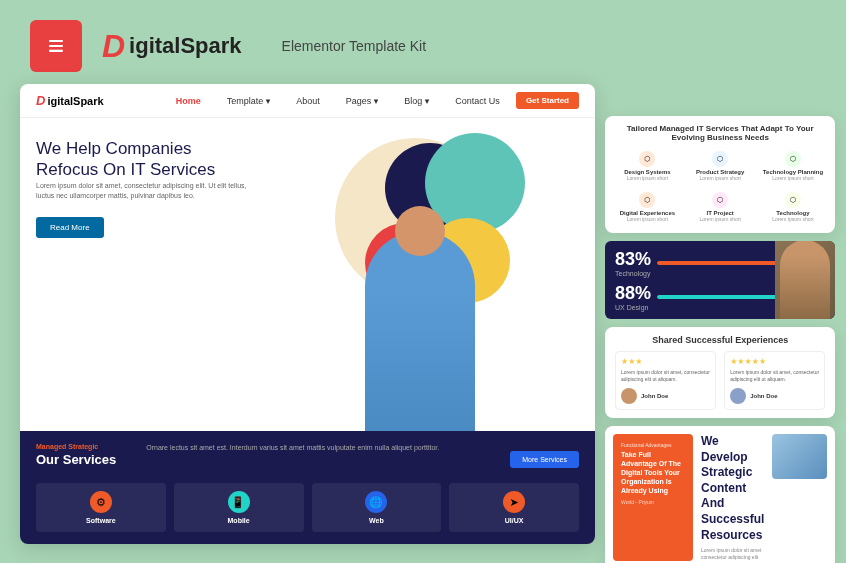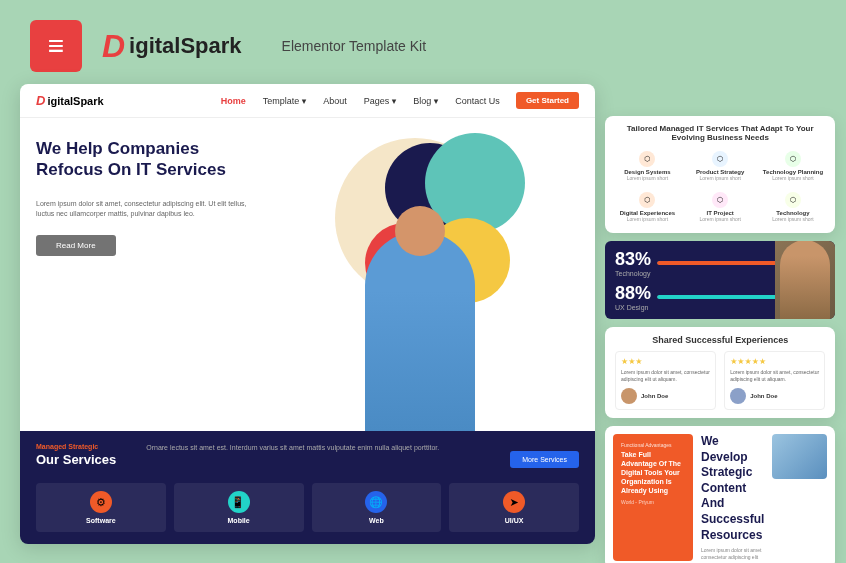--- a/index.html
+++ b/index.html
@@ -116,21 +116,21 @@
 
     .site-logo-d {
       color: #e84040;
       font-size: 13px;
       font-weight: bold;
       font-style: italic;
     }
 
     .nav-links {
       display: flex;
-      gap: 17px;
+      gap: 26px;
       margin-left: auto;
       font-size: 9px;
       color: #333;
     }
 
     .nav-link-home {
       color: #e84040;
       font-weight: bold;
     }
 
@@ -154,37 +154,37 @@
     }
 
     .hero-left {
       width: 220px;
       z-index: 2;
       position: relative;
     }
 
     .hero-title {
       font-size: 17px;
-      font-weight: 700;
+      font-weight: 400;
       color: #1a1a4e;
       line-height: 1.25;
-      margin-bottom: 18px;
+      margin-bottom: 0;
     }
 
     .hero-text {
       font-size: 7px;
       color: #666;
       line-height: 1.5;
       margin-bottom: 14px;
     }
 
     .hero-btn {
-      background: #737373;
+      background: #0369a1;
       color: white;
-      padding: 6px 20px;
+      padding: 6px 14px;
       border-radius: 3px;
       font-size: 8px;
       display: inline-block;
     }
 
     
     .hero-circles {
       position: absolute;
       right: 50px;
       top: 10px;

